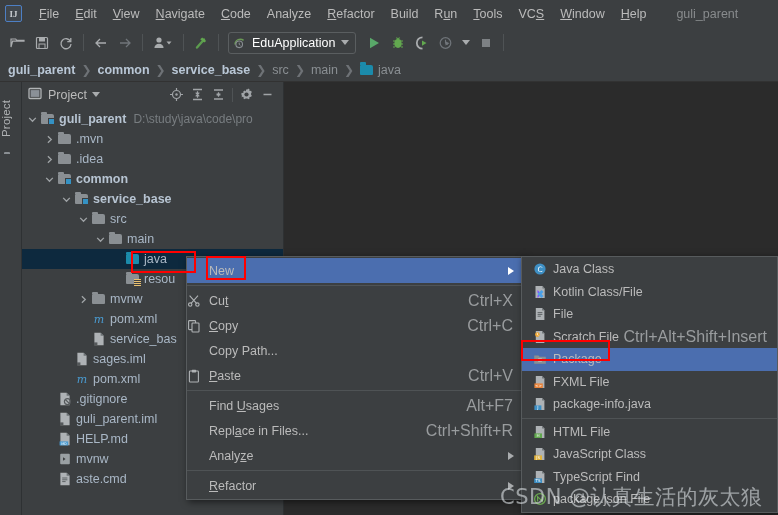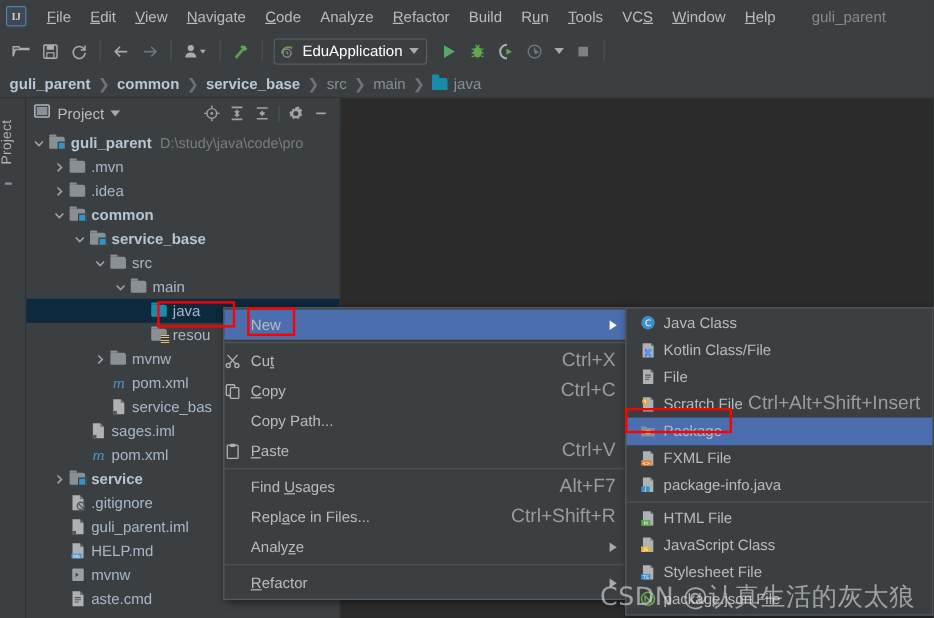--- a/index.html
+++ b/index.html
@@ -490,32 +490,20 @@
           <span class="arrow"></span>
           <span class="ic">
             <svg width="14" height="14" viewBox="0 0 14 14">
               <text x="7" y="11" font-size="11" fill="#4a9bd1" text-anchor="middle" font-family="DejaVu Serif" font-style="italic">m</text>
             </svg>
           </span>
           <span class="lbl">pom.xml</span>
         </div>
         <div class="trow">
           <span style="display: inline-block; flex: 0 0 auto; width: 17px;"></span>
-          <span class="arrow">
-            <svg width="9" height="9" viewBox="0 0 9 9">
-              <path d="M2.9 1.2L6.3 4.5 2.9 7.8" fill="none" stroke="#9fa3a6" stroke-width="1.3"></path>
-            </svg>
-          </span>
-          <span class="ic">
-            <span class="fld mod"></span>
-          </span>
-          <span class="lbl bold">service</span>
-        </div>
-        <div class="trow">
-          <span style="display: inline-block; flex: 0 0 auto; width: 17px;"></span>
           <span class="arrow"></span>
           <span class="ic">
             <svg width="12" height="14" viewBox="0 0 12 14">
               <path d="M1.4 .8h6.2l3 3v9.4H1.4z" fill="#aeb2b5"></path>
               <path d="M7.6 .8v3h3z" fill="#6d7275"></path>
               <circle cx="8.4" cy="9.6" r="3" fill="none" stroke="#55595b" stroke-width="1.2"></circle>
               <path d="M6.3 7.5l4.2 4.2" stroke="#55595b" stroke-width="1.2"></path>
             </svg>
           </span>
           <span class="lbl">.gitignore</span>
@@ -737,21 +725,21 @@
     </div>
     <div class="mi">
       <span class="mi-ic">
         <svg width="14" height="14" viewBox="0 0 14 14">
             <path d="M2.8 1h6.3l2.3 2.4v9.6H2.8z" fill="#aeb2b5"></path>
             <path d="M9.1 1v2.4h2.3z" fill="#6d7275"></path>
             <rect x="1.2" y="8.4" width="7.8" height="4.6" fill="#3e8fc4"></rect>
             <text x="5.1" y="12.2" font-size="4" fill="#fff" text-anchor="middle" font-family="DejaVu Sans">TS</text>
           </svg>
       </span>
-      <span class="mi-lbl">Stylesheet File</span>
+      <span class="mi-lbl">TypeScript Find</span>
     </div>
     <div class="mi">
       <span class="mi-ic">
         <svg width="14" height="14" viewBox="0 0 14 14">
             <circle cx="7" cy="7" r="5.4" fill="none" stroke="#6aa84f" stroke-width="1.3"></circle>
             <path d="M4.6 9.4V4.6l4.8 4.8V4.6" stroke="#6aa84f" stroke-width="1.2" fill="none"></path>
           </svg>
       </span>
       <span class="mi-lbl">package.json File</span>
     </div>

